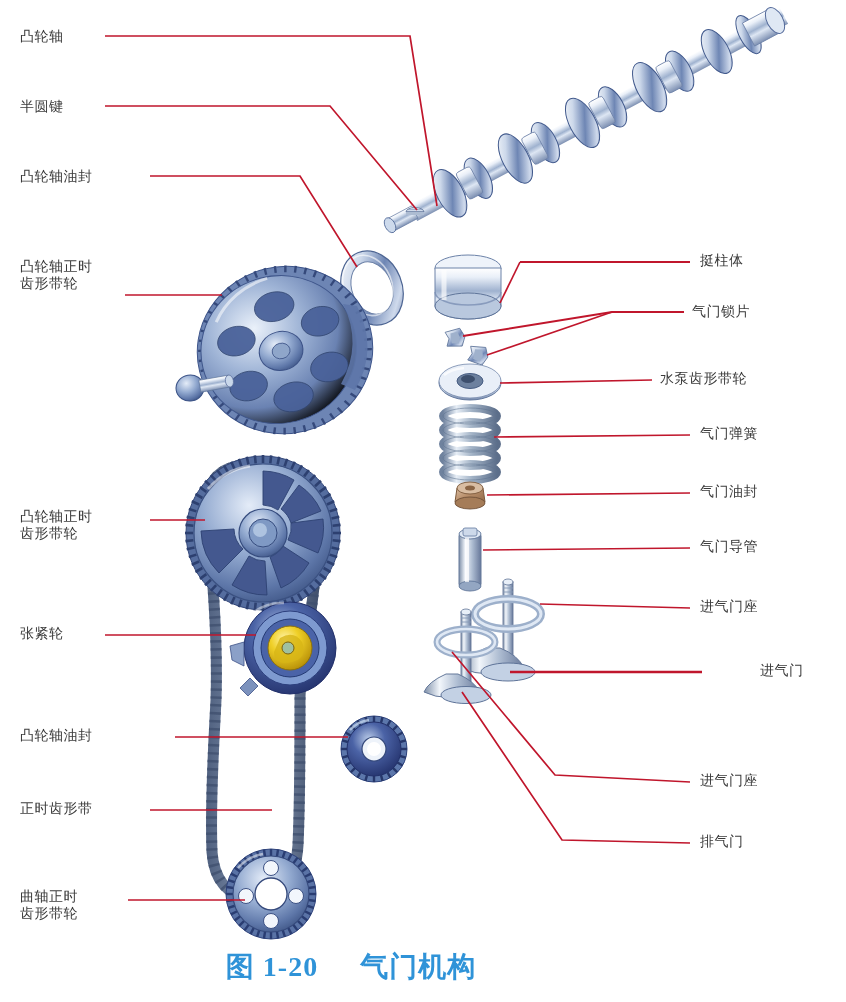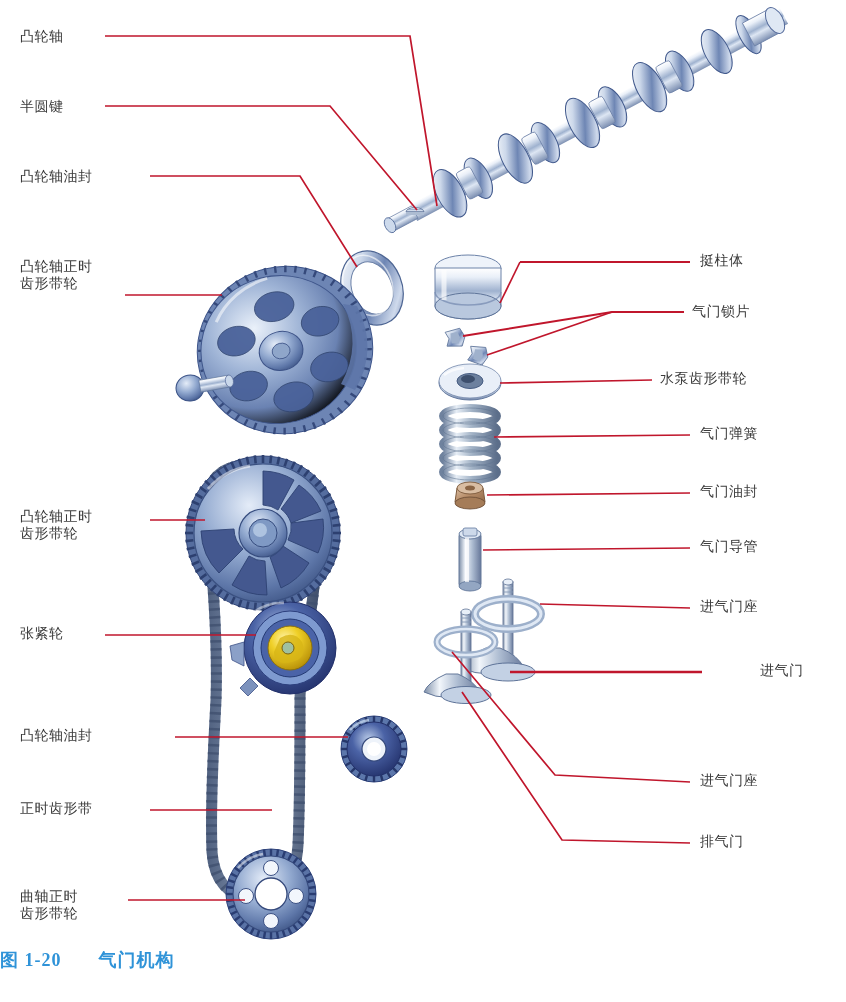--- a/index.html
+++ b/index.html
@@ -4,22 +4,22 @@
 <style>
   html,body{margin:0;padding:0;background:#ffffff;}
   body{width:846px;height:1002px;position:relative;overflow:hidden;
        font-family:"Liberation Serif","DejaVu Serif",serif;}
   #stage{position:absolute;left:0;top:0;width:846px;height:1002px;}
   svg.art{position:absolute;left:0;top:0;width:846px;height:1002px;}
   .lbl{position:absolute;font-size:14px;color:#3a3a3a;line-height:1.22;
        white-space:pre;letter-spacing:.5px;}
   .lbl.r{text-align:left;}
   .lbl.l{text-align:left;}
-  #caption{position:absolute;left:0;top:948px;width:702px;text-align:left;
-           font-size:18px;color:#2f93d8;font-weight:bold;letter-spacing:1px;}
+  #caption{position:absolute;left:0;top:948px;width:702px;text-align:center;
+           font-size:28px;color:#2f93d8;font-weight:bold;letter-spacing:1px;}
   #watermark{position:absolute;left:183px;top:388px;font-size:50px;
              color:#2323c8;font-weight:bold;letter-spacing:2px;
              white-space:pre;opacity:.92;z-index:5;
              font-family:"Liberation Sans","DejaVu Sans",sans-serif;}
 </style>
 </head>
 <body>
 
 <div id="stage">
 

